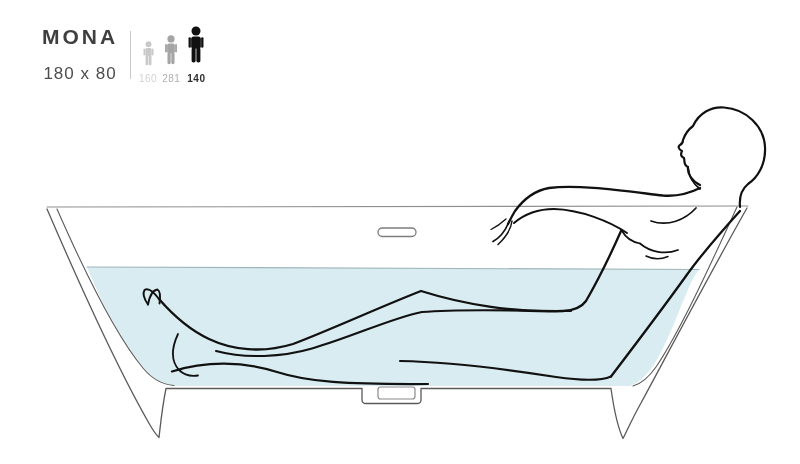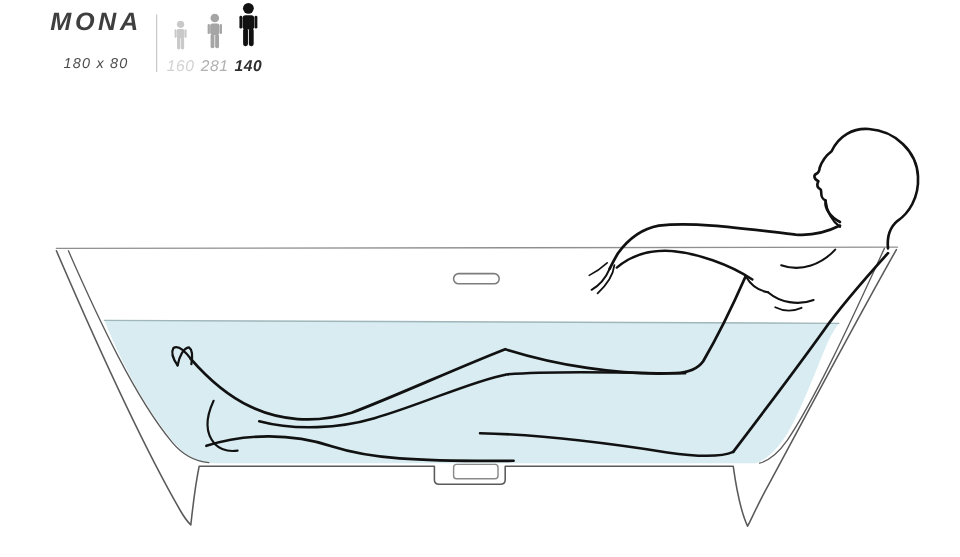--- a/index.html
+++ b/index.html
@@ -15,40 +15,39 @@
   .stage {
     position: relative;
     width: 800px;
     height: 464px;
     background: #ffffff;
   }
   
   .header {
     position: absolute;
     left: 38px;
-    top: 0;
+    top: 24px;
     display: flex;
-    align-items: flex-end;
+    align-items: center;
     z-index: 2;
-    font-style: italic;
   }
   .title-block {
     width: 84px;
     text-align: center;
   }
   .product-name {
     font-size: 21px;
     font-weight: 600;
     letter-spacing: 3px;
     color: #3f3f3f;
     line-height: 24px;
   }
   .product-size {
     margin-top: 15px;
-    font-size: 12px;
+    font-size: 17px;
     letter-spacing: 1px;
     color: #4d4d4d;
   }
   .divider {
     width: 1px;
     height: 48px;
     background: #c9c9c9;
     margin: 2px 8px 0 8px;
   }
   .legend {
@@ -57,21 +56,21 @@
     gap: 5px;
     padding-top: 2px;
   }
   .legend-option {
     display: flex;
     flex-direction: column;
     align-items: center;
     gap: 3px;
   }
   .legend-option .label {
-    font-size: 13px;
+    font-size: 10px;
     line-height: 10px;
     letter-spacing: 0.5px;
   }
   .opt-160 .person-icon { height: 30px; width: 15px; color: #c9c9c9; }
   .opt-175 .person-icon { height: 36px; width: 18px; color: #a5a5a5; }
   .opt-190 .person-icon { height: 45px; width: 22px; color: #111111; }
   .opt-160 .label { color: #d2d2d2; }
   .opt-175 .label { color: #b0b0b0; }
   .opt-190 .label { color: #2f2f2f; font-weight: bold; }
   

